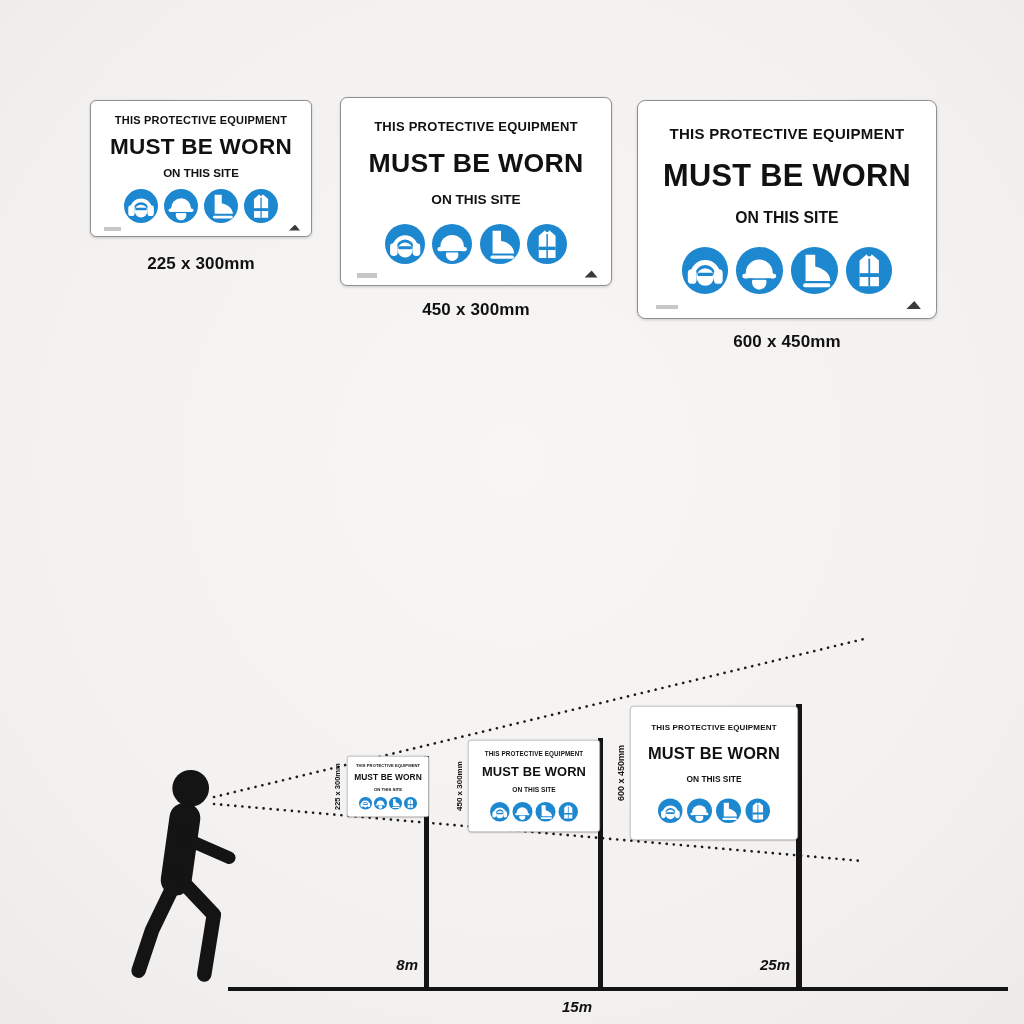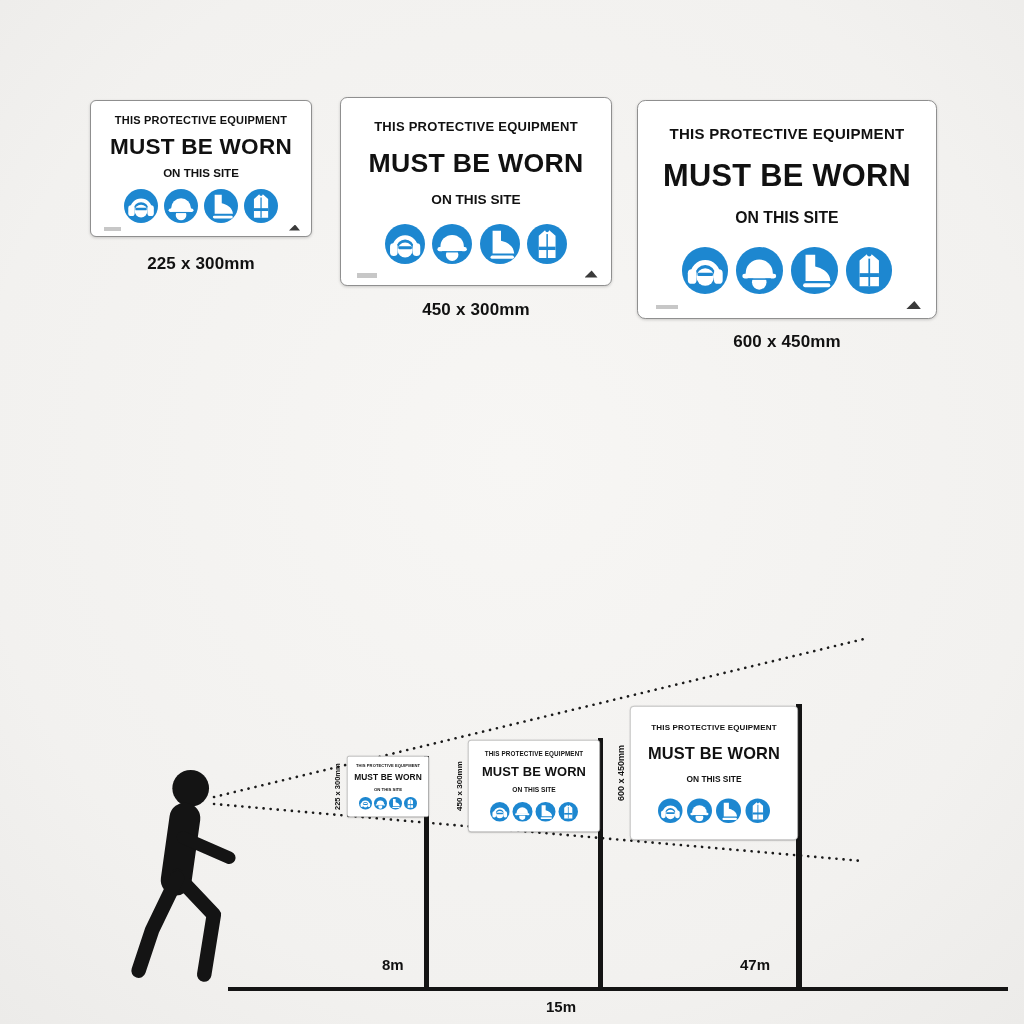--- a/index.html
+++ b/index.html
@@ -28,21 +28,21 @@
   .code-mark { position:absolute; left:6%; bottom:4%; width:1.5em; height:.32em; background:#c7c7c7; }
   .brand-mark { position:absolute; right:5%; bottom:4%; width:1em; height:.55em; background:#3a3a3a;
     clip-path:polygon(0 100%, 55% 0, 100% 100%); }
 
   .scaled { transform-origin:0 0; transform:scale(.5); }
 
   
   .size-label { position:absolute; font-weight:800; font-size:17px; text-align:center; letter-spacing:.01em; }
   .vlabel { position:absolute; font-weight:700; color:#111;
     writing-mode:vertical-rl; transform:rotate(180deg); text-align:center; white-space:nowrap; }
-  .dist { position:absolute; font-weight:800; font-size:15px; text-align:left; }
+  .dist { position:absolute; font-weight:800; font-size:15px; text-align:right;font-style:italic; }
 
   
   .post { position:absolute; background:#141414; }
   .ground { position:absolute; background:#141414; }
   .sightlines, .person-svg { position:absolute; pointer-events:none; }
 </style>
 </head>
 <body>
 
 <svg width="0" height="0" style="position:absolute" aria-hidden="true">
@@ -270,15 +270,15 @@
           <svg viewBox="0 0 48 48">
             <use href="#icon-vest"></use>
           </svg>
         </span>
     </div>
   </div>
   <div class="vlabel" style="left:616px; top:706px; height:134px; font-size:9px;">600 x 450mm</div>
 
   <div class="dist" style="left:382px; top:956px; width:36px;">8m</div>
   <div class="dist" style="left:546px; top:956px; width:46px;margin-top:42px;">15m</div>
-  <div class="dist" style="left:740px; top:956px; width:50px;">47m</div>
+  <div class="dist" style="left:740px; top:956px; width:50px;">25m</div>
 
 </div>
 
 </body></html>

